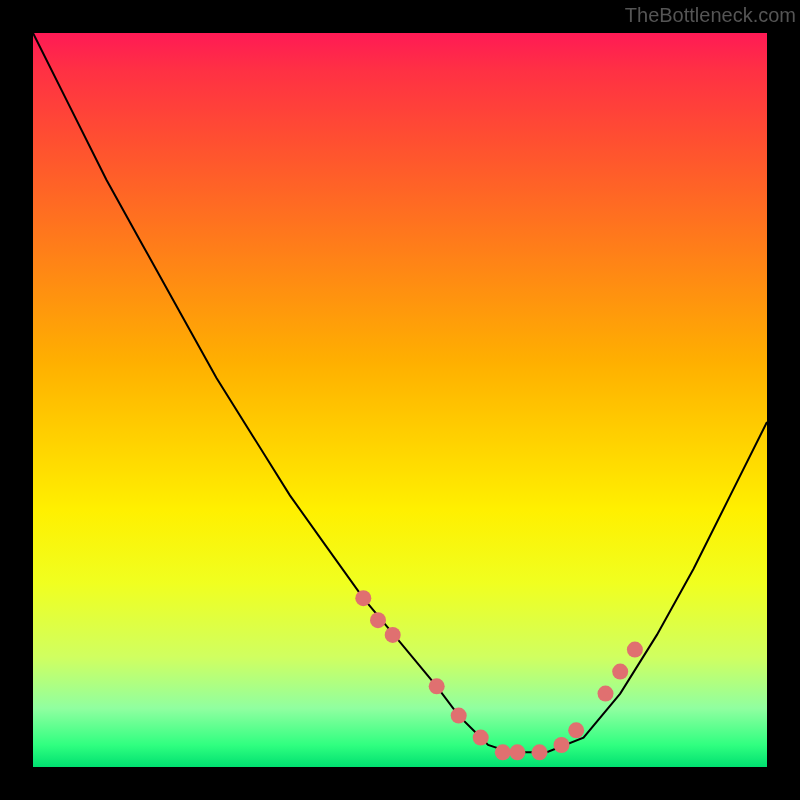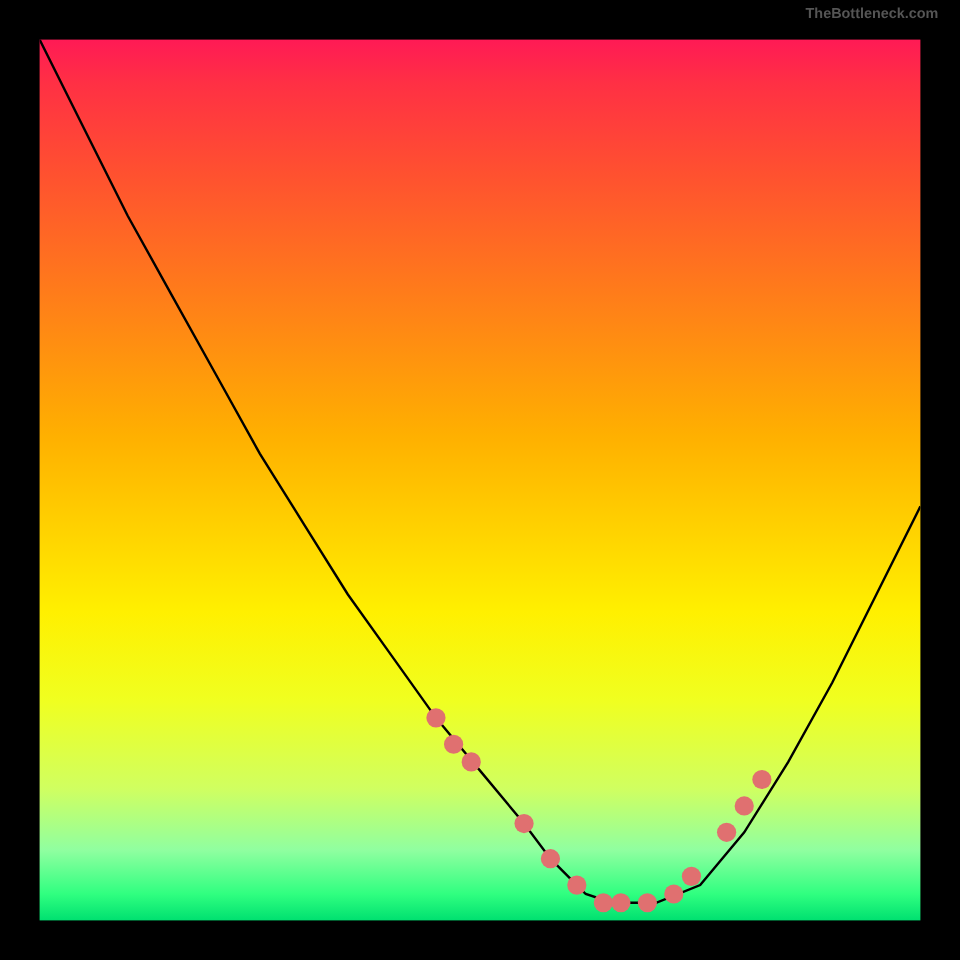--- a/index.html
+++ b/index.html
@@ -13,24 +13,24 @@
   }
   .container {
     width: 800px;
     height: 800px;
     position: relative;
     background: #000;
   }
   .watermark {
     position: absolute;
     top: 4px;
-    right: 18px;
+    right: 4px;
     color: #555;
-    font-size: 12px;
-    font-weight: bold;
+    font-size: 20px;
+    font-weight: normal;
     z-index: 10;
   }
   .plot-area {
     position: absolute;
     left: 33px;
     top: 33px;
     width: 734px;
     height: 734px;
     background: linear-gradient(to bottom,
       #ff1a55 0%,

